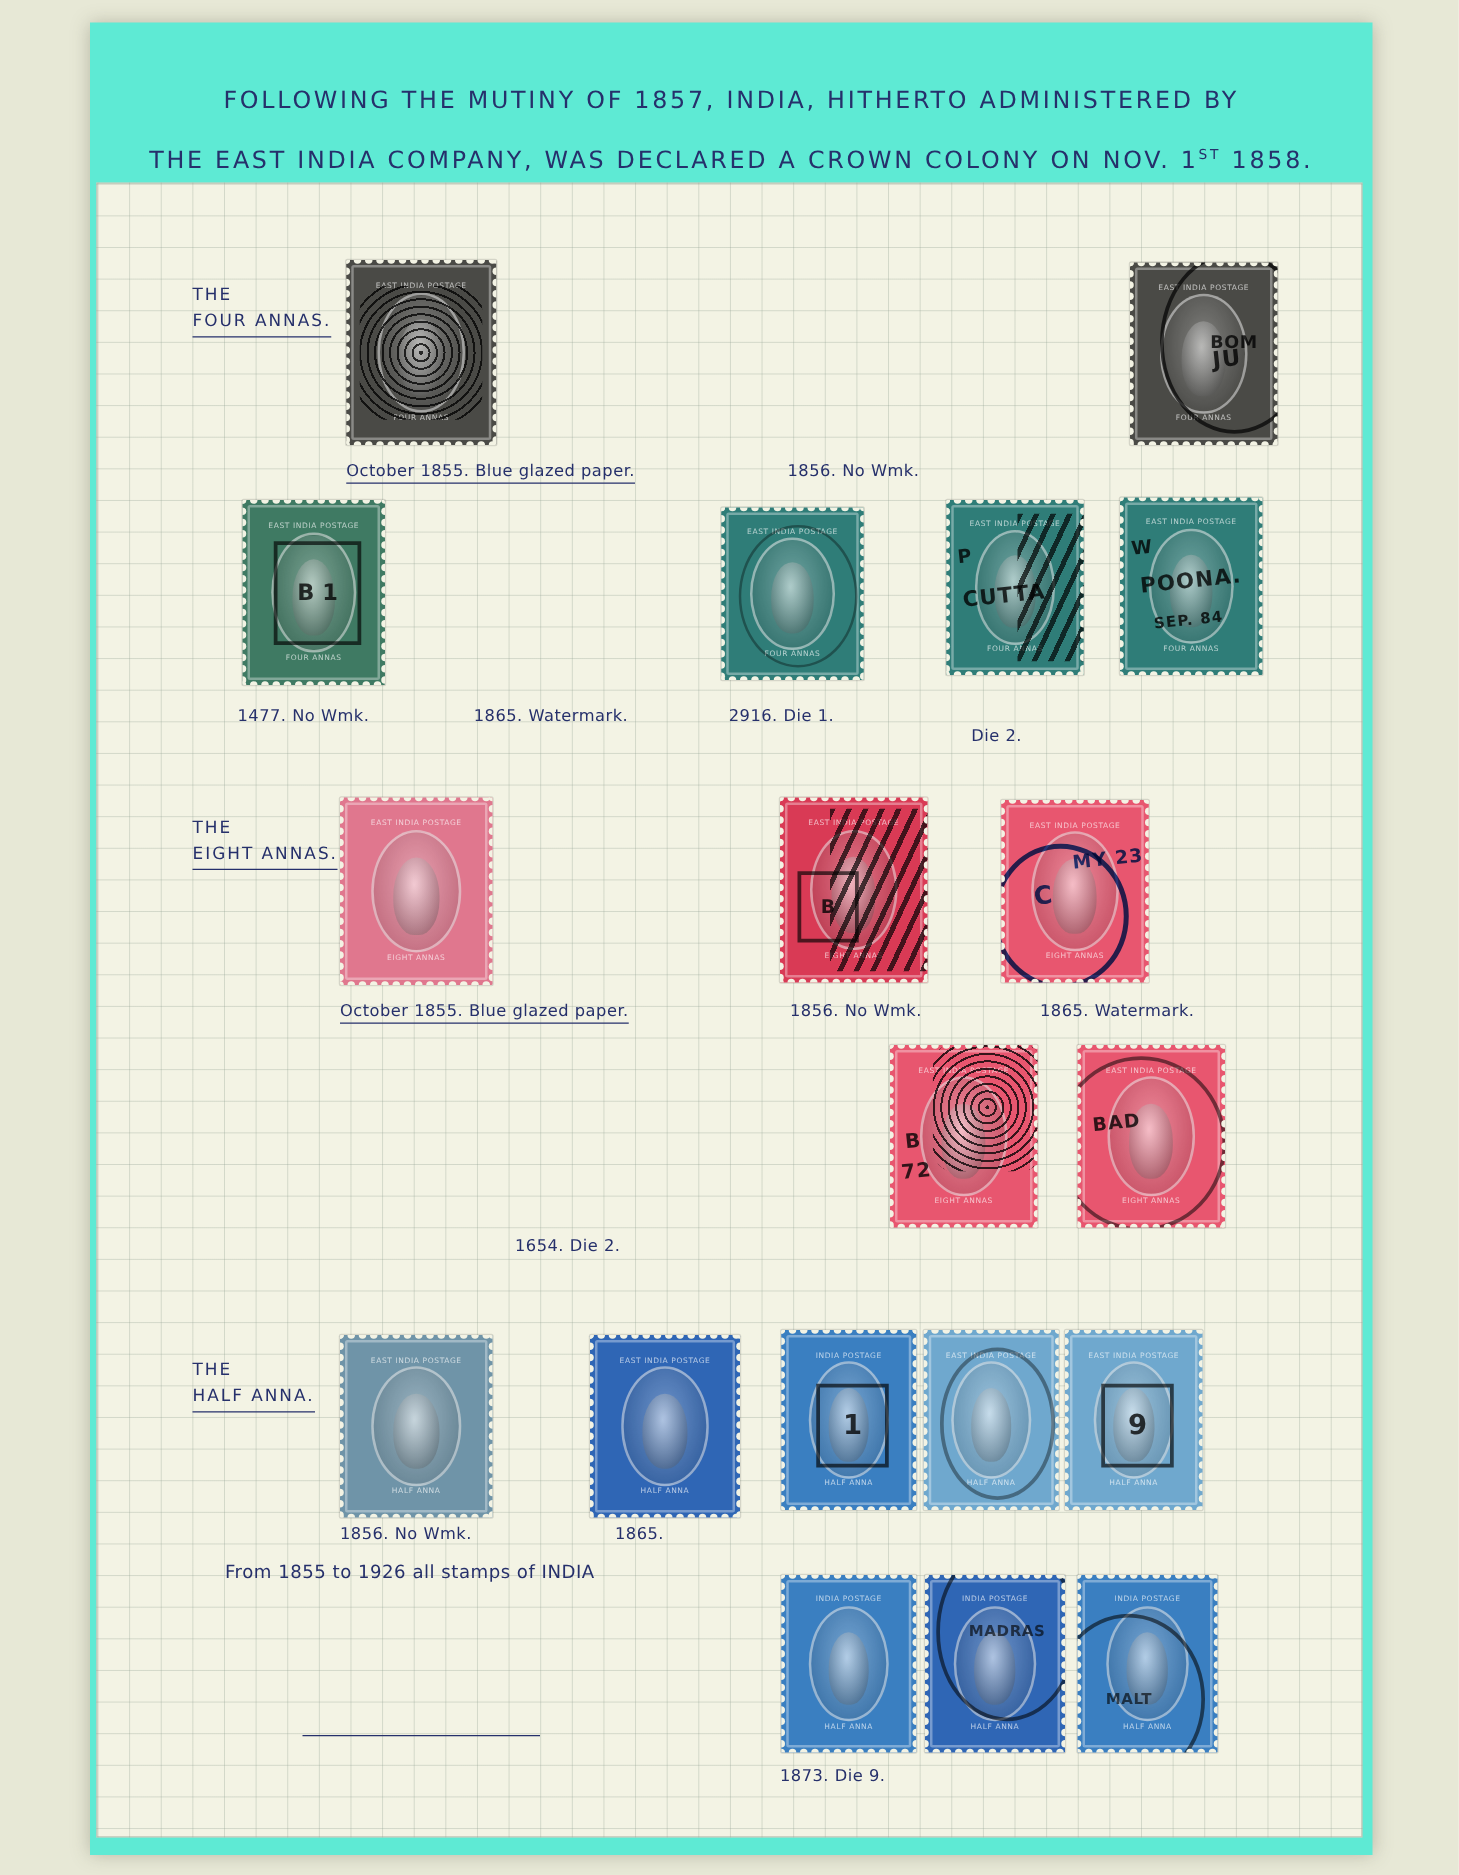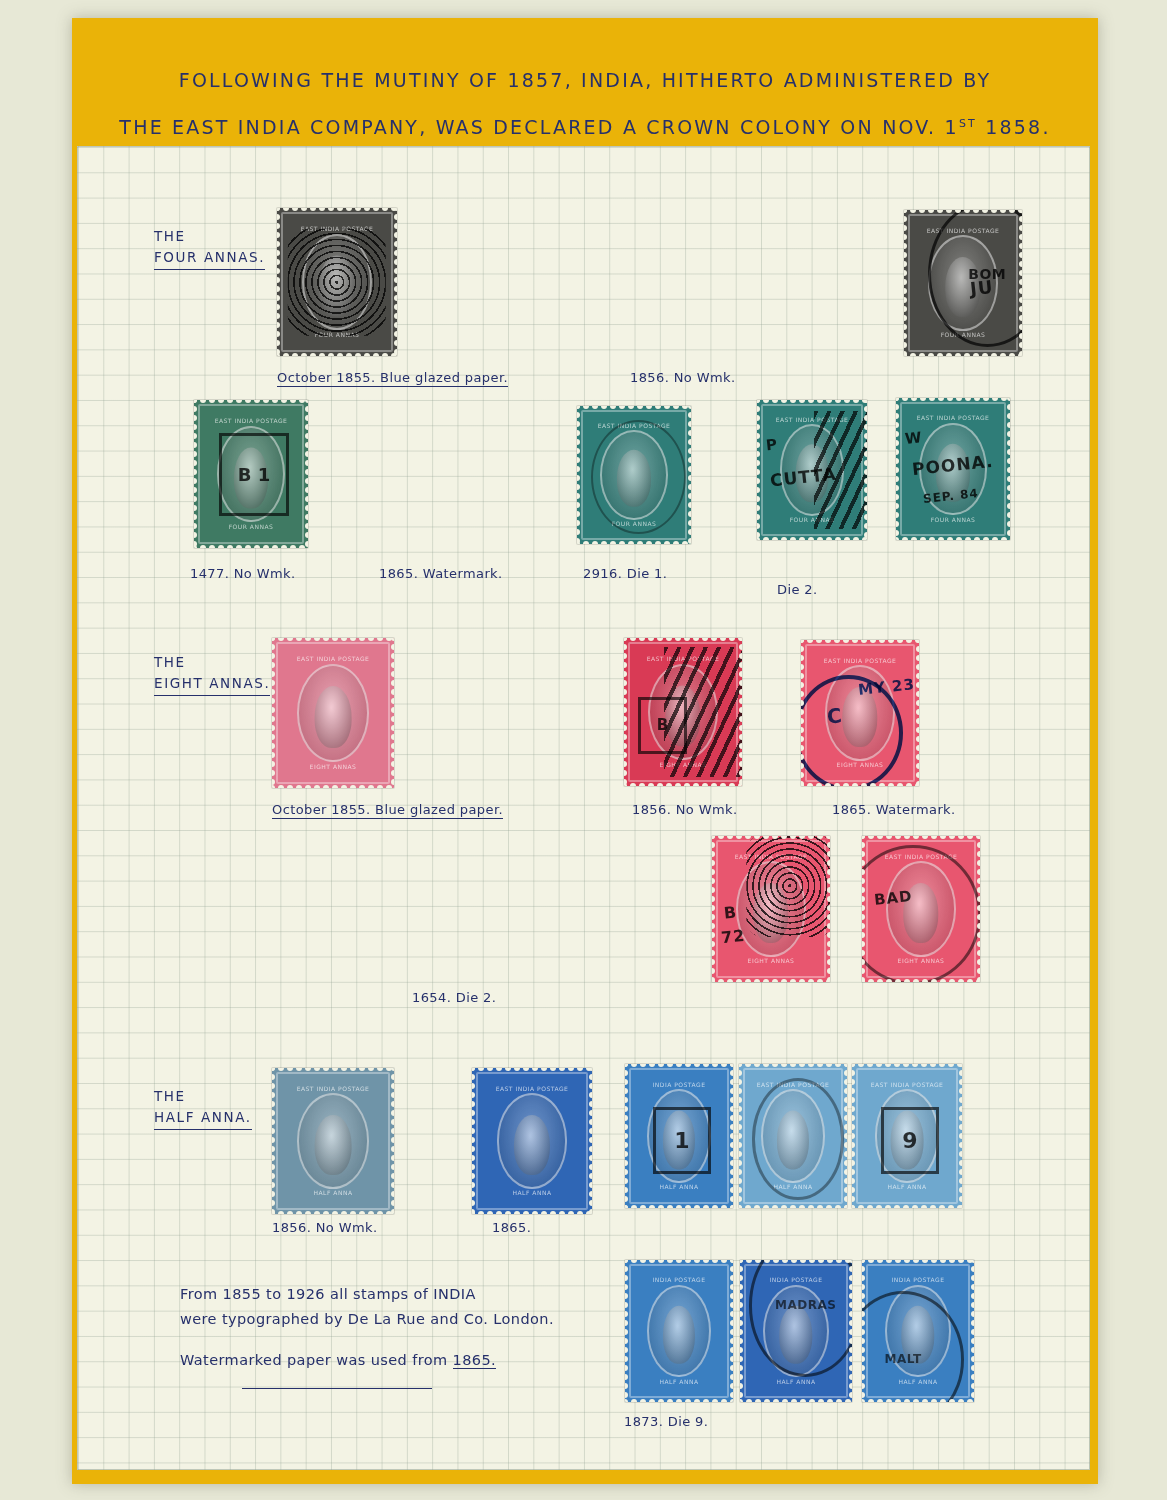--- a/index.html
+++ b/index.html
@@ -7,21 +7,21 @@
     width:1167px;height:1500px;
     background:#e7e8d6;
     font-family:"DejaVu Sans", sans-serif;
     overflow:hidden;
     position:relative;
   }
   
   #album-page{
     position:absolute;
     left:72px;top:18px;width:1026px;height:1466px;
-    background:#eab308;
+    background:#5eead4;
     box-shadow:0 0 14px rgba(90,90,70,.35);
   }
   
   #grid-area{
     position:absolute;
     left:5px;top:128px;width:1011px;height:1322px;
     background-color:#f3f3e4;
     background-image:
       linear-gradient(to right, rgba(150,165,150,.35) 1px, transparent 1px),
       linear-gradient(to bottom, rgba(150,165,150,.35) 1px, transparent 1px);
@@ -1638,22 +1638,18 @@
         <span style="top: 117px; left: 112px;"></span>
         <span style="top: 126px; left: 0px;"></span>
         <span style="top: 126px; left: 112px;"></span>
         <span style="top: 135px; left: 0px;"></span>
         <span style="top: 135px; left: 112px;"></span>
       </div>
     </div>
 
   <div class="caption" style="left:552px;top:1396px;">1873.  Die 9.</div>
 
-  <div class="note" style="left:108px;top:1264px;width:470px;">
+  <div class="note" style="left:108px;top:1228px;width:470px;">
     <div>From 1855 to 1926 all stamps of INDIA</div>
-    <div>were typographed by De La Rue and Co. London.</div>
-  </div>
-  <div class="note" style="left:108px;top:1330px;width:470px;">
-    <span>Watermarked paper was used from </span><span class="u">1865.</span>
   </div>
   <div class="note-rule" style="left:170px;top:1370px;width:190px;"></div>
 
 </div>
 
 </body></html>

